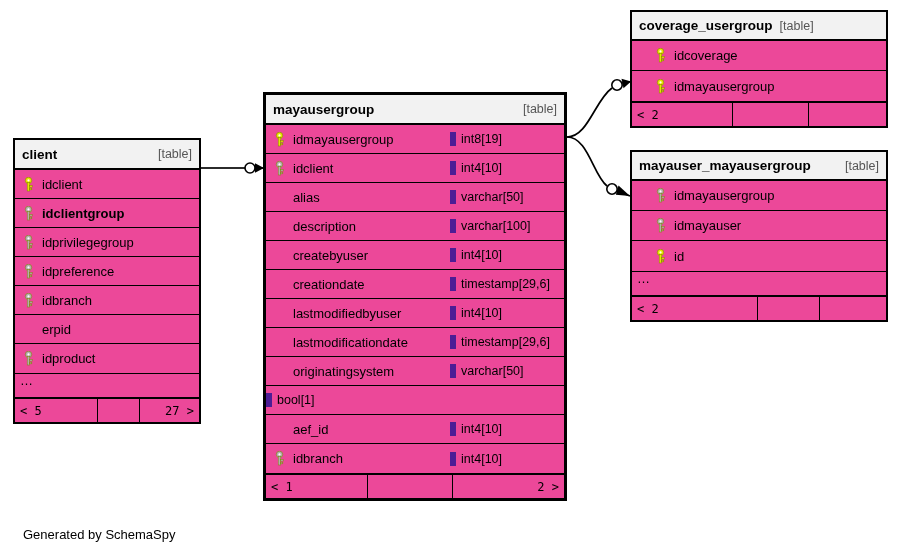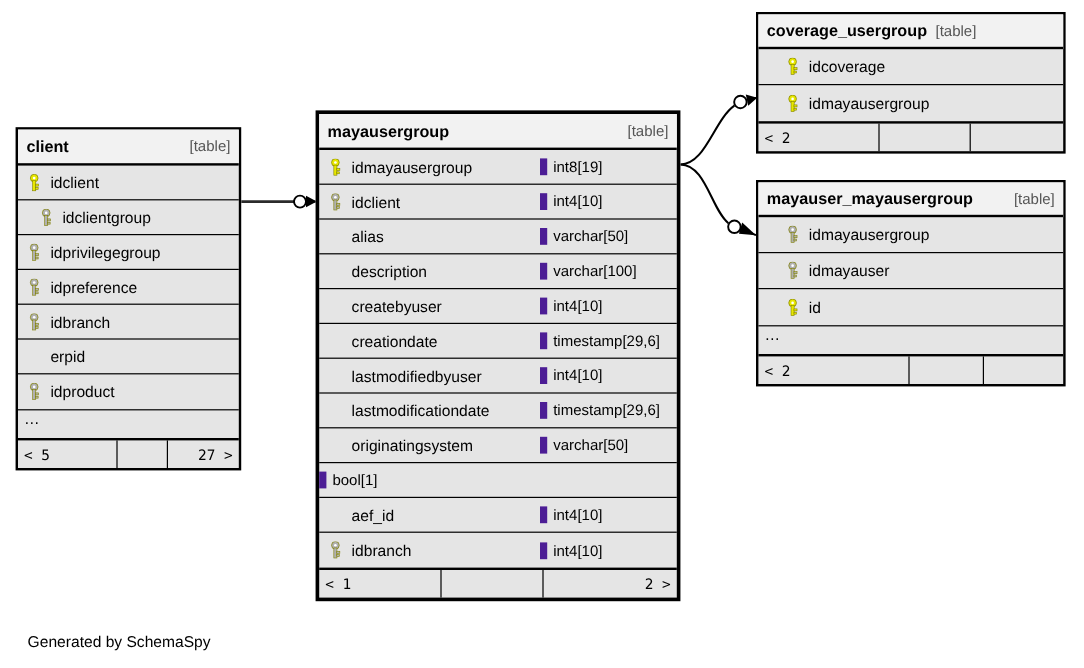--- a/index.html
+++ b/index.html
@@ -13,21 +13,21 @@
     height: 557px;
     position: relative;
     overflow: hidden;
     font-family: "Liberation Sans", sans-serif;
     color: #000000;
   }
 
   
   .tbl {
     position: absolute;
-    background: #e5e5e5;
+    background: #ec4899;
     border: 2px solid #000000;
     box-sizing: border-box;
   }
   .tbl.focal {
     border: 3px solid #000000;
   }
 
   .tbl-header {
     background: #f2f2f2;
     border-bottom: 2px solid #000000;
@@ -160,42 +160,42 @@
   </g>
 
   <g>
     <path d="M 567 137 C 588 137, 593 175, 607 186" fill="none" stroke="#000000" stroke-width="1.7"></path>
     <circle cx="612" cy="189" r="5.2" fill="#ffffff" stroke="#000000" stroke-width="1.6"></circle>
     <path d="M 630 196 L 618.5 185.5 L 615.8 194.8 Z" fill="#000000"></path>
     <line x1="617" y1="191" x2="630" y2="196" stroke="#000000" stroke-width="1.6"></line>
   </g>
 </svg>
 
-<div class="tbl" id="tbl-client" style="left:13px; top:106px; width:188px;">
+<div class="tbl" id="tbl-client" style="left:13px; top:138px; width:188px;">
   <div class="tbl-header spread" style="height:30px;">
     <span class="tname">client</span>
     <span class="ttype">[table]</span>
   </div>
   <div id="cols-client">
       <div class="row" style="height: 29px;">
         <div class="cellname" style="width:184px;padding-left:7px;">
           <span class="keyicon">
             <svg width="13" height="15" viewBox="0 0 13 15">
               <circle cx="6.5" cy="3.4" r="3.2" fill="#e8e800" stroke="#808000" stroke-width="0.6"></circle>
               <circle cx="6.5" cy="3.4" r="1.1" fill="#ffffff"></circle>
               <rect x="5.2" y="5.6" width="2.6" height="8.4" fill="#e8e800" stroke="#808000" stroke-width="0.5"></rect>
               <rect x="7.6" y="8.4" width="2.6" height="1.7" fill="#e8e800" stroke="#808000" stroke-width="0.5"></rect>
               <rect x="7.6" y="11.2" width="2.2" height="1.6" fill="#e8e800" stroke="#808000" stroke-width="0.5"></rect>
             </svg>
           </span>
           <span class="colname">idclient</span>
         </div>
       </div>
       <div class="row" style="height: 29px;">
-        <div class="cellname" style="width:190px;padding-left:17px;">
+        <div class="cellname" style="width:190px;padding-left:7px;font-weight:bold;">
           <span class="keyicon">
             <svg width="13" height="15" viewBox="0 0 13 15">
               <circle cx="6.5" cy="3.4" r="3.2" fill="#b0b0b0" stroke="#808000" stroke-width="0.6"></circle>
               <circle cx="6.5" cy="3.4" r="1.1" fill="#ffffff"></circle>
               <rect x="5.2" y="5.6" width="2.6" height="8.4" fill="#b0b0b0" stroke="#808000" stroke-width="0.5"></rect>
               <rect x="7.6" y="8.4" width="2.6" height="1.7" fill="#b0b0b0" stroke="#808000" stroke-width="0.5"></rect>
               <rect x="7.6" y="11.2" width="2.2" height="1.6" fill="#b0b0b0" stroke="#808000" stroke-width="0.5"></rect>
             </svg>
           </span>
           <span class="colname">idclientgroup</span>

